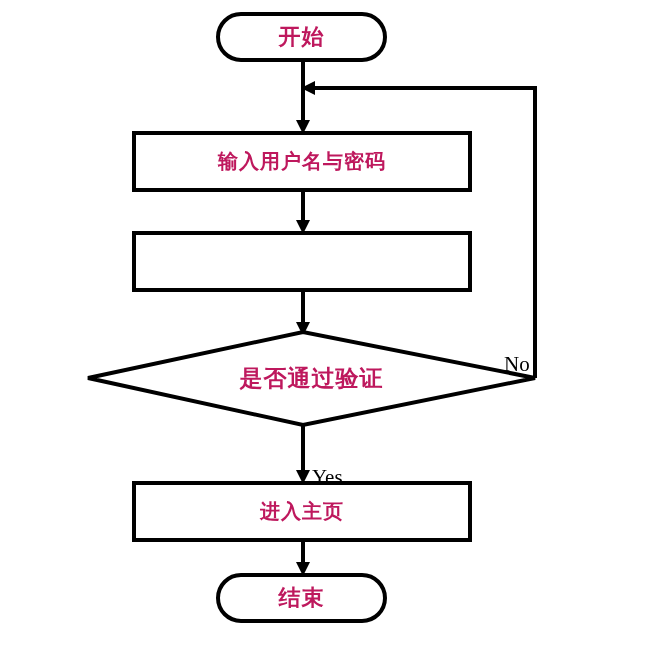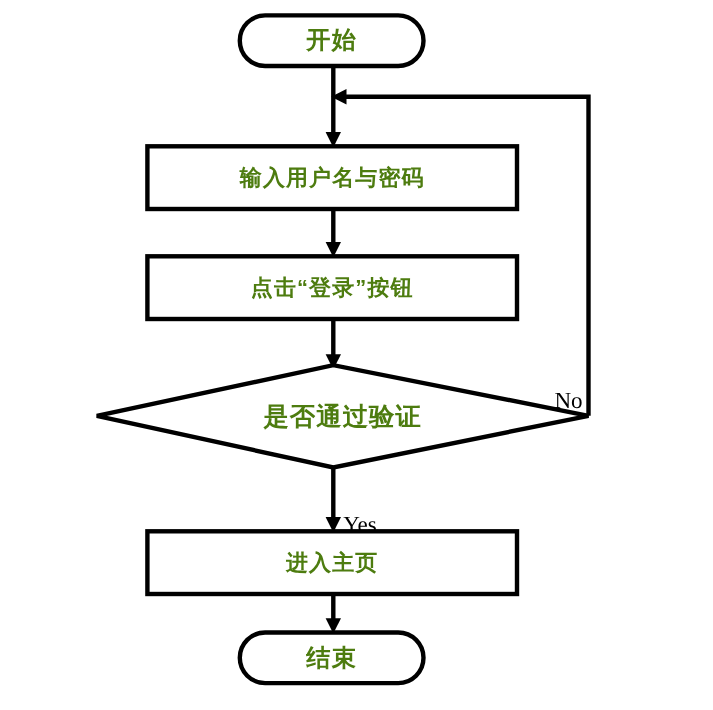--- a/index.html
+++ b/index.html
@@ -26,23 +26,23 @@
     width: 648px;
     height: 645px;
     display: block;
   }
   .node-label {
     position: absolute;
     display: flex;
     align-items: center;
     justify-content: center;
     text-align: right;
-    color: #4d7c0f;
+    color: #be185d;
     font-weight: bold;
-    font-family: Liberation Sans, sans-serif;
+    font-family: Liberation Serif, serif;
     letter-spacing: 1px;
     pointer-events: none;
     white-space: nowrap;
   }
   .terminator-label {
     font-size: 22px;
   }
   .process-label {
     font-size: 20px;
   }
@@ -103,21 +103,20 @@
       <rect x="134" y="483" width="336" height="57" fill="#ffffff" stroke="#000000" stroke-width="4"></rect>
 
       <rect x="218" y="575" width="167" height="46" rx="23" ry="23" fill="#ffffff" stroke="#000000" stroke-width="4"></rect>
     </g>
   </svg>
 
   <div class="node-label terminator-label" style="left:218px; top:14px; width:167px; height:46px;">开始</div>
 
   <div class="node-label process-label" style="left:134px; top:133px; width:336px; height:57px;">输入用户名与密码</div>
 
-  <div class="node-label process-label" style="left:134px; top:233px; width:336px; height:57px;">点击“登录”按钮</div>
 
   <div class="node-label decision-label" style="left:88px; top:332px; width:447px; height:93px;">是否通过验证</div>
 
   <div class="node-label process-label" style="left:134px; top:483px; width:336px; height:57px;">进入主页</div>
 
   <div class="node-label terminator-label" style="left:218px; top:575px; width:167px; height:46px;">结束</div>
 
   <div class="edge-label" style="left:312px; top:465px;text-align:right;">Yes</div>
 
   <div class="edge-label" style="left:504px; top:352px;">No</div>

